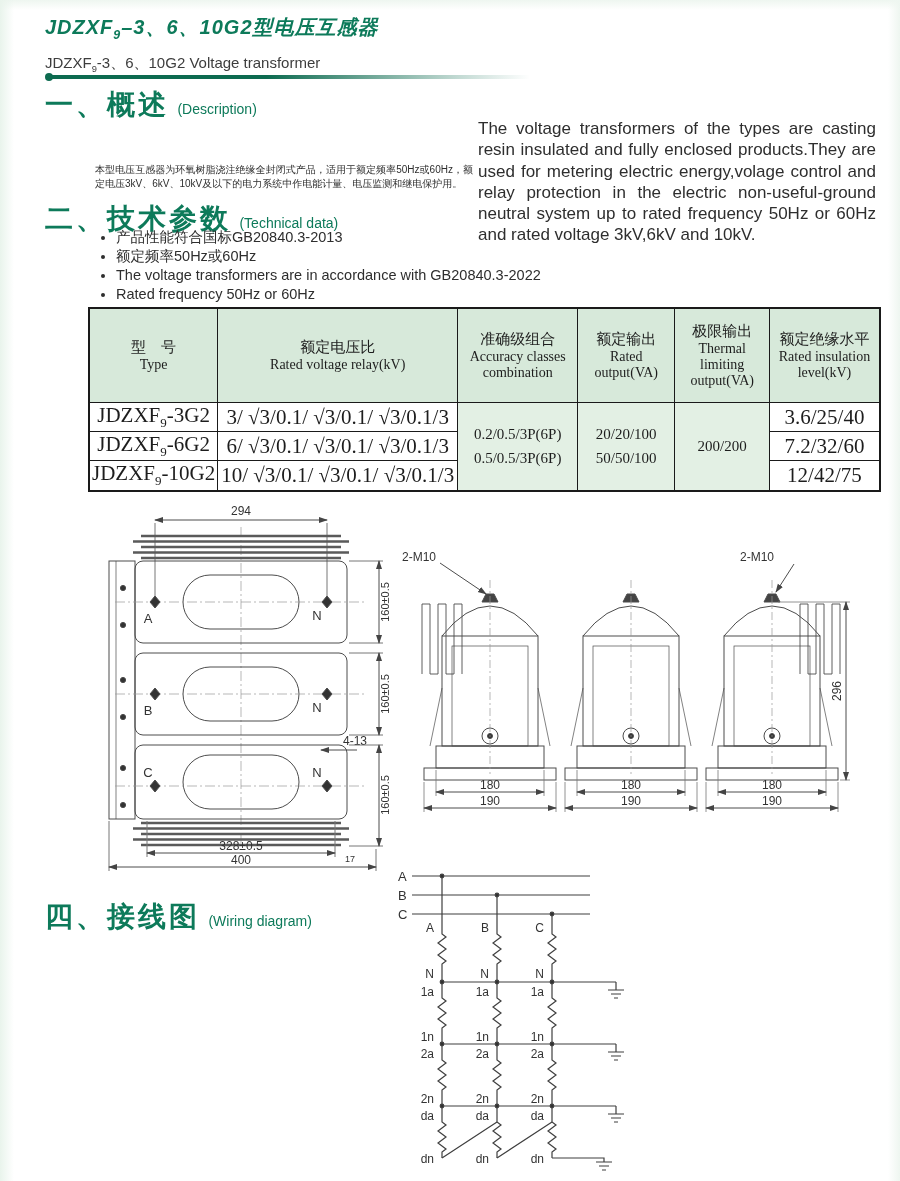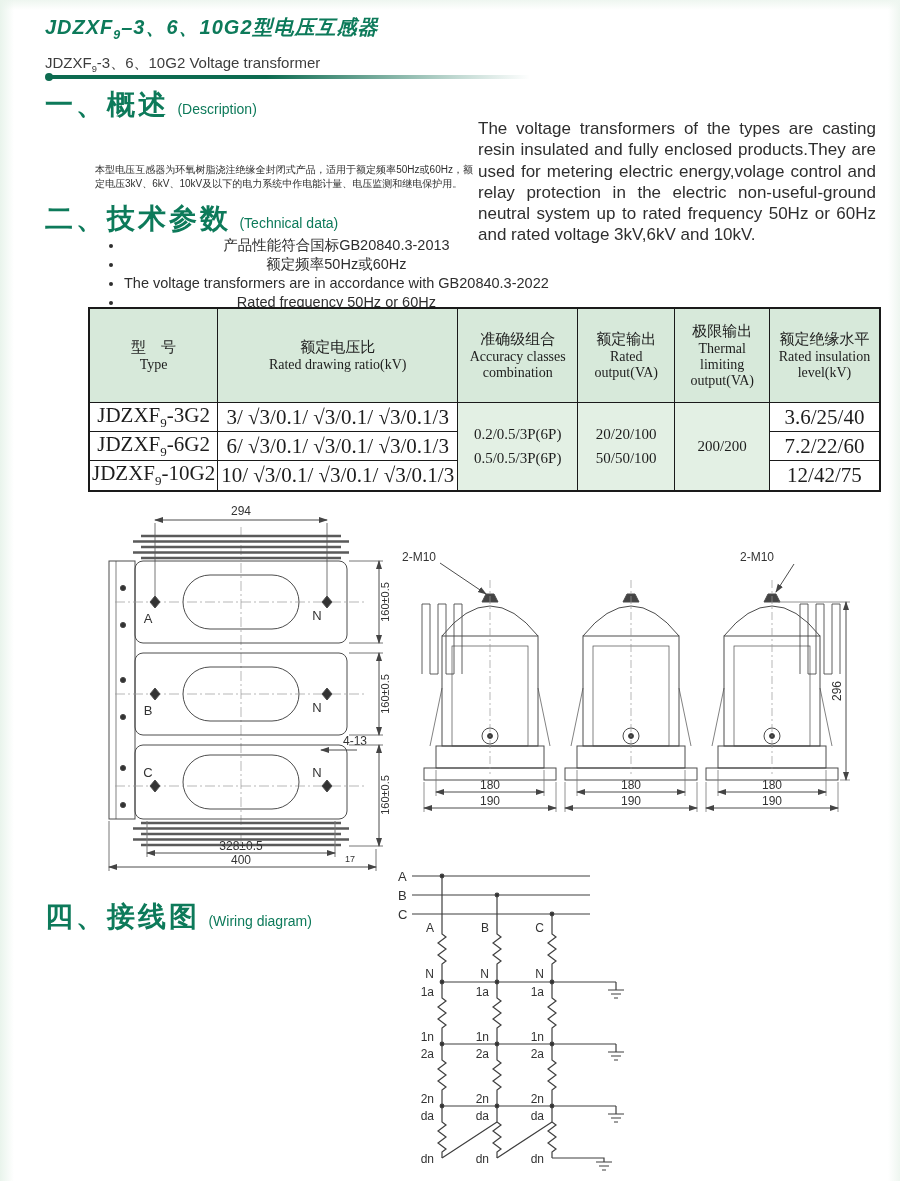--- a/index.html
+++ b/index.html
@@ -26,21 +26,21 @@
   .rule .line { position:absolute; left:6px; top:1px; width:479px; height:4px;
     background:linear-gradient(to right,#0d6b50 0%,#0d6b50 45%,rgba(13,107,80,0.25) 85%,rgba(13,107,80,0) 100%); }
   
   .sec { position:absolute; left:45px; white-space:nowrap; }
   .sec-zh { font-size:28px; font-weight:bold; color:#0d7a5a; letter-spacing:3px; }
   .sec-en { font-size:14px; color:#0d7a5a; margin-left:4px; }
   
   .desc-zh { position:absolute; left:95px; top:118px; width:378px; font-size:10px; line-height:1.38; text-align:justify; color:#2e2e2e;margin-top:45px;}
   .desc-en { position:absolute; left:478px; top:118px; width:398px; font-size:17px; line-height:1.25; text-align:justify; color:#2e2e2e;}
   
-  .bullets { position:absolute; left:100px; top:228px; margin:8px; padding-left:16px;text-align:center; }
+  .bullets { position:absolute; left:100px; top:228px; margin:0; padding-left:16px; }
   .bullets li { font-size:14.5px; line-height:1.32; color:#2e2e2e; list-style:disc; }
   
   table.spec { position:absolute; left:88px; top:307px; border-collapse:collapse; table-layout:fixed;
     font-family:"Liberation Serif",serif; color:#1d1d1d; }
   table.spec td, table.spec th { border:1px solid #1a1a1a; text-align:center; vertical-align:middle; padding:0 2px; }
   table.spec { border:2px solid #1a1a1a; }
   th.hdr { background:#d7e9da; font-weight:normal; height:93px; }
   .hdr .zh { font-size:15px; display:block; }
   .hdr .en { font-size:14px; display:block; line-height:1.15; }
   td.body-cell { background:#fff; font-size:21px; height:21px; }
@@ -93,21 +93,21 @@
         <col style="width:110px">
     </colgroup>
     <tbody>
         <tr>
       <th class="hdr">
             <span class="zh">型　号</span>
             <span class="en">Type</span>
           </th>
       <th class="hdr">
             <span class="zh">额定电压比</span>
-            <span class="en">Rated drawing ratio(kV)</span>
+            <span class="en">Rated voltage relay(kV)</span>
           </th>
       <th class="hdr">
             <span class="zh">准确级组合</span>
             <span class="en">Accuracy classes combination</span>
           </th>
       <th class="hdr">
             <span class="zh">额定输出</span>
             <span class="en">Rated output(VA)</span>
           </th>
       <th class="hdr">
@@ -129,21 +129,21 @@
       <td class="merged" rowspan="3">
             <div>20/20/100</div>
             <div>50/50/100</div>
           </td>
       <td class="merged" rowspan="3">200/200</td>
       <td class="body-cell">3.6/25/40</td>
     </tr>
     <tr>
       <td class="body-cell"><span>JDZXF</span><sub class="s9">9</sub><span>-6G2</span></td>
       <td class="body-cell">6/ √3/0.1/ √3/0.1/ √3/0.1/3</td>
-      <td class="body-cell">7.2/22/60</td>
+      <td class="body-cell">7.2/32/60</td>
     </tr>
     <tr>
       <td class="body-cell"><span>JDZXF</span><sub class="s9">9</sub><span>-10G2</span></td>
       <td class="body-cell">10/ √3/0.1/ √3/0.1/ √3/0.1/3</td>
       <td class="body-cell">12/42/75</td>
     </tr>
   </tbody>
     </table>
 
 

